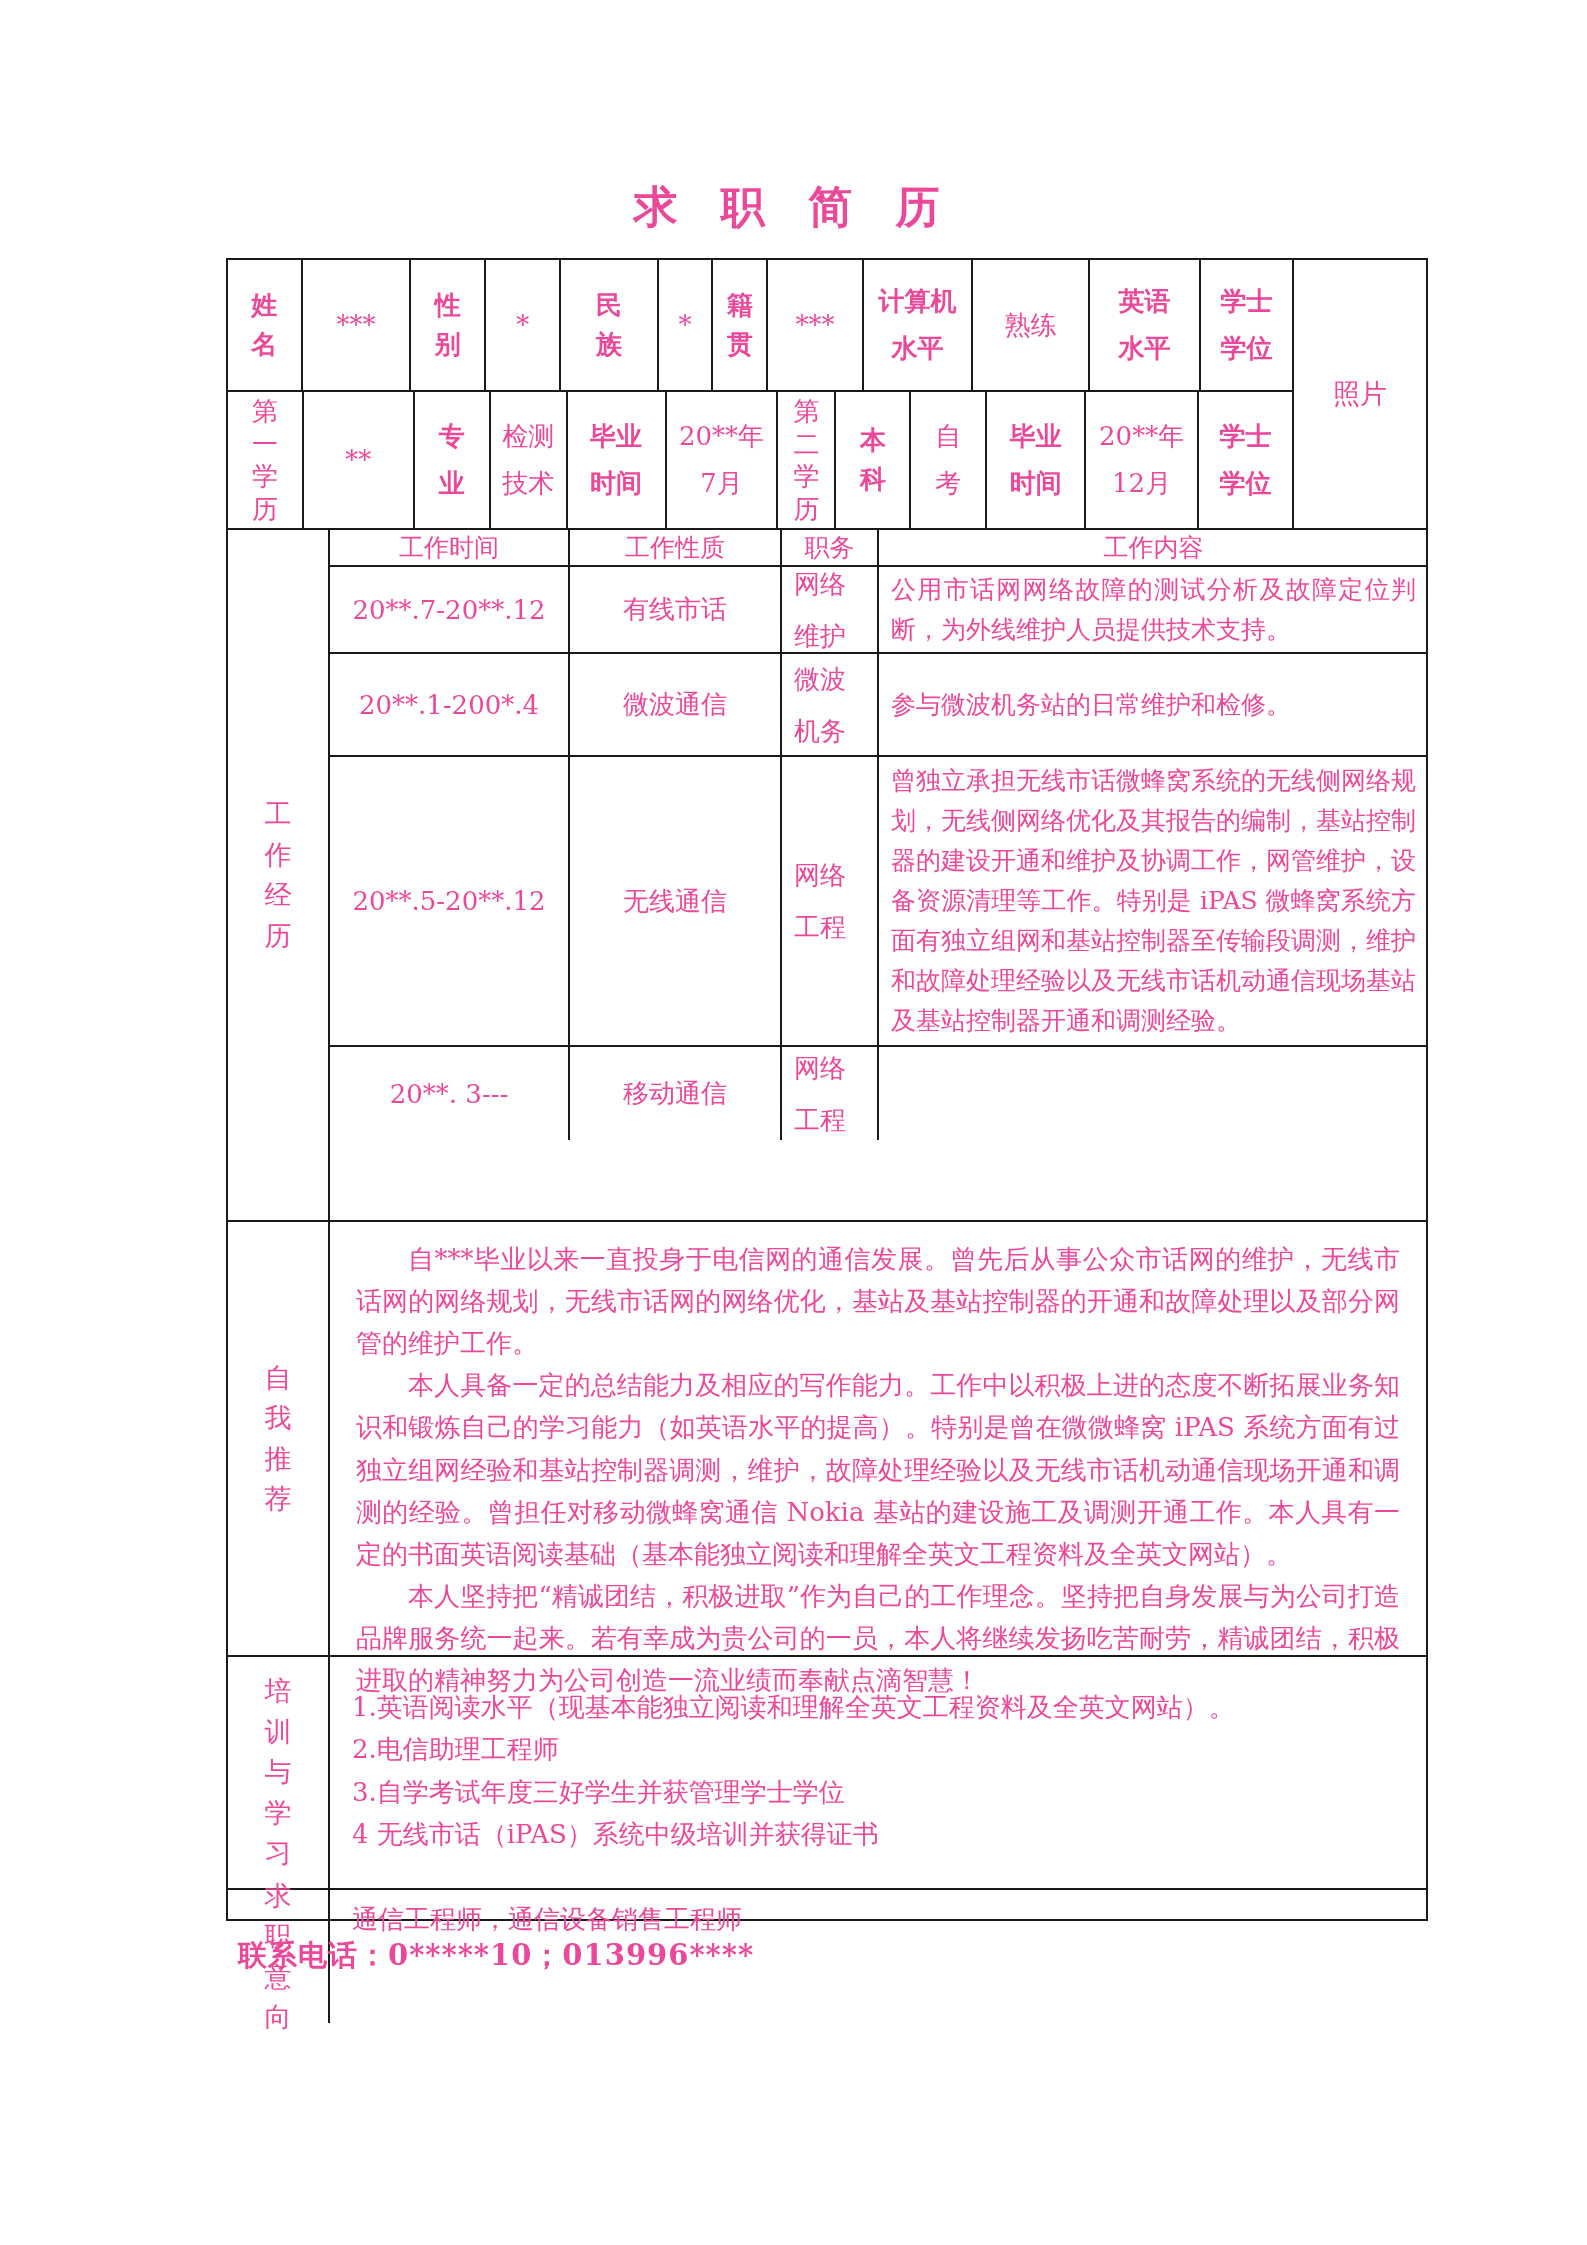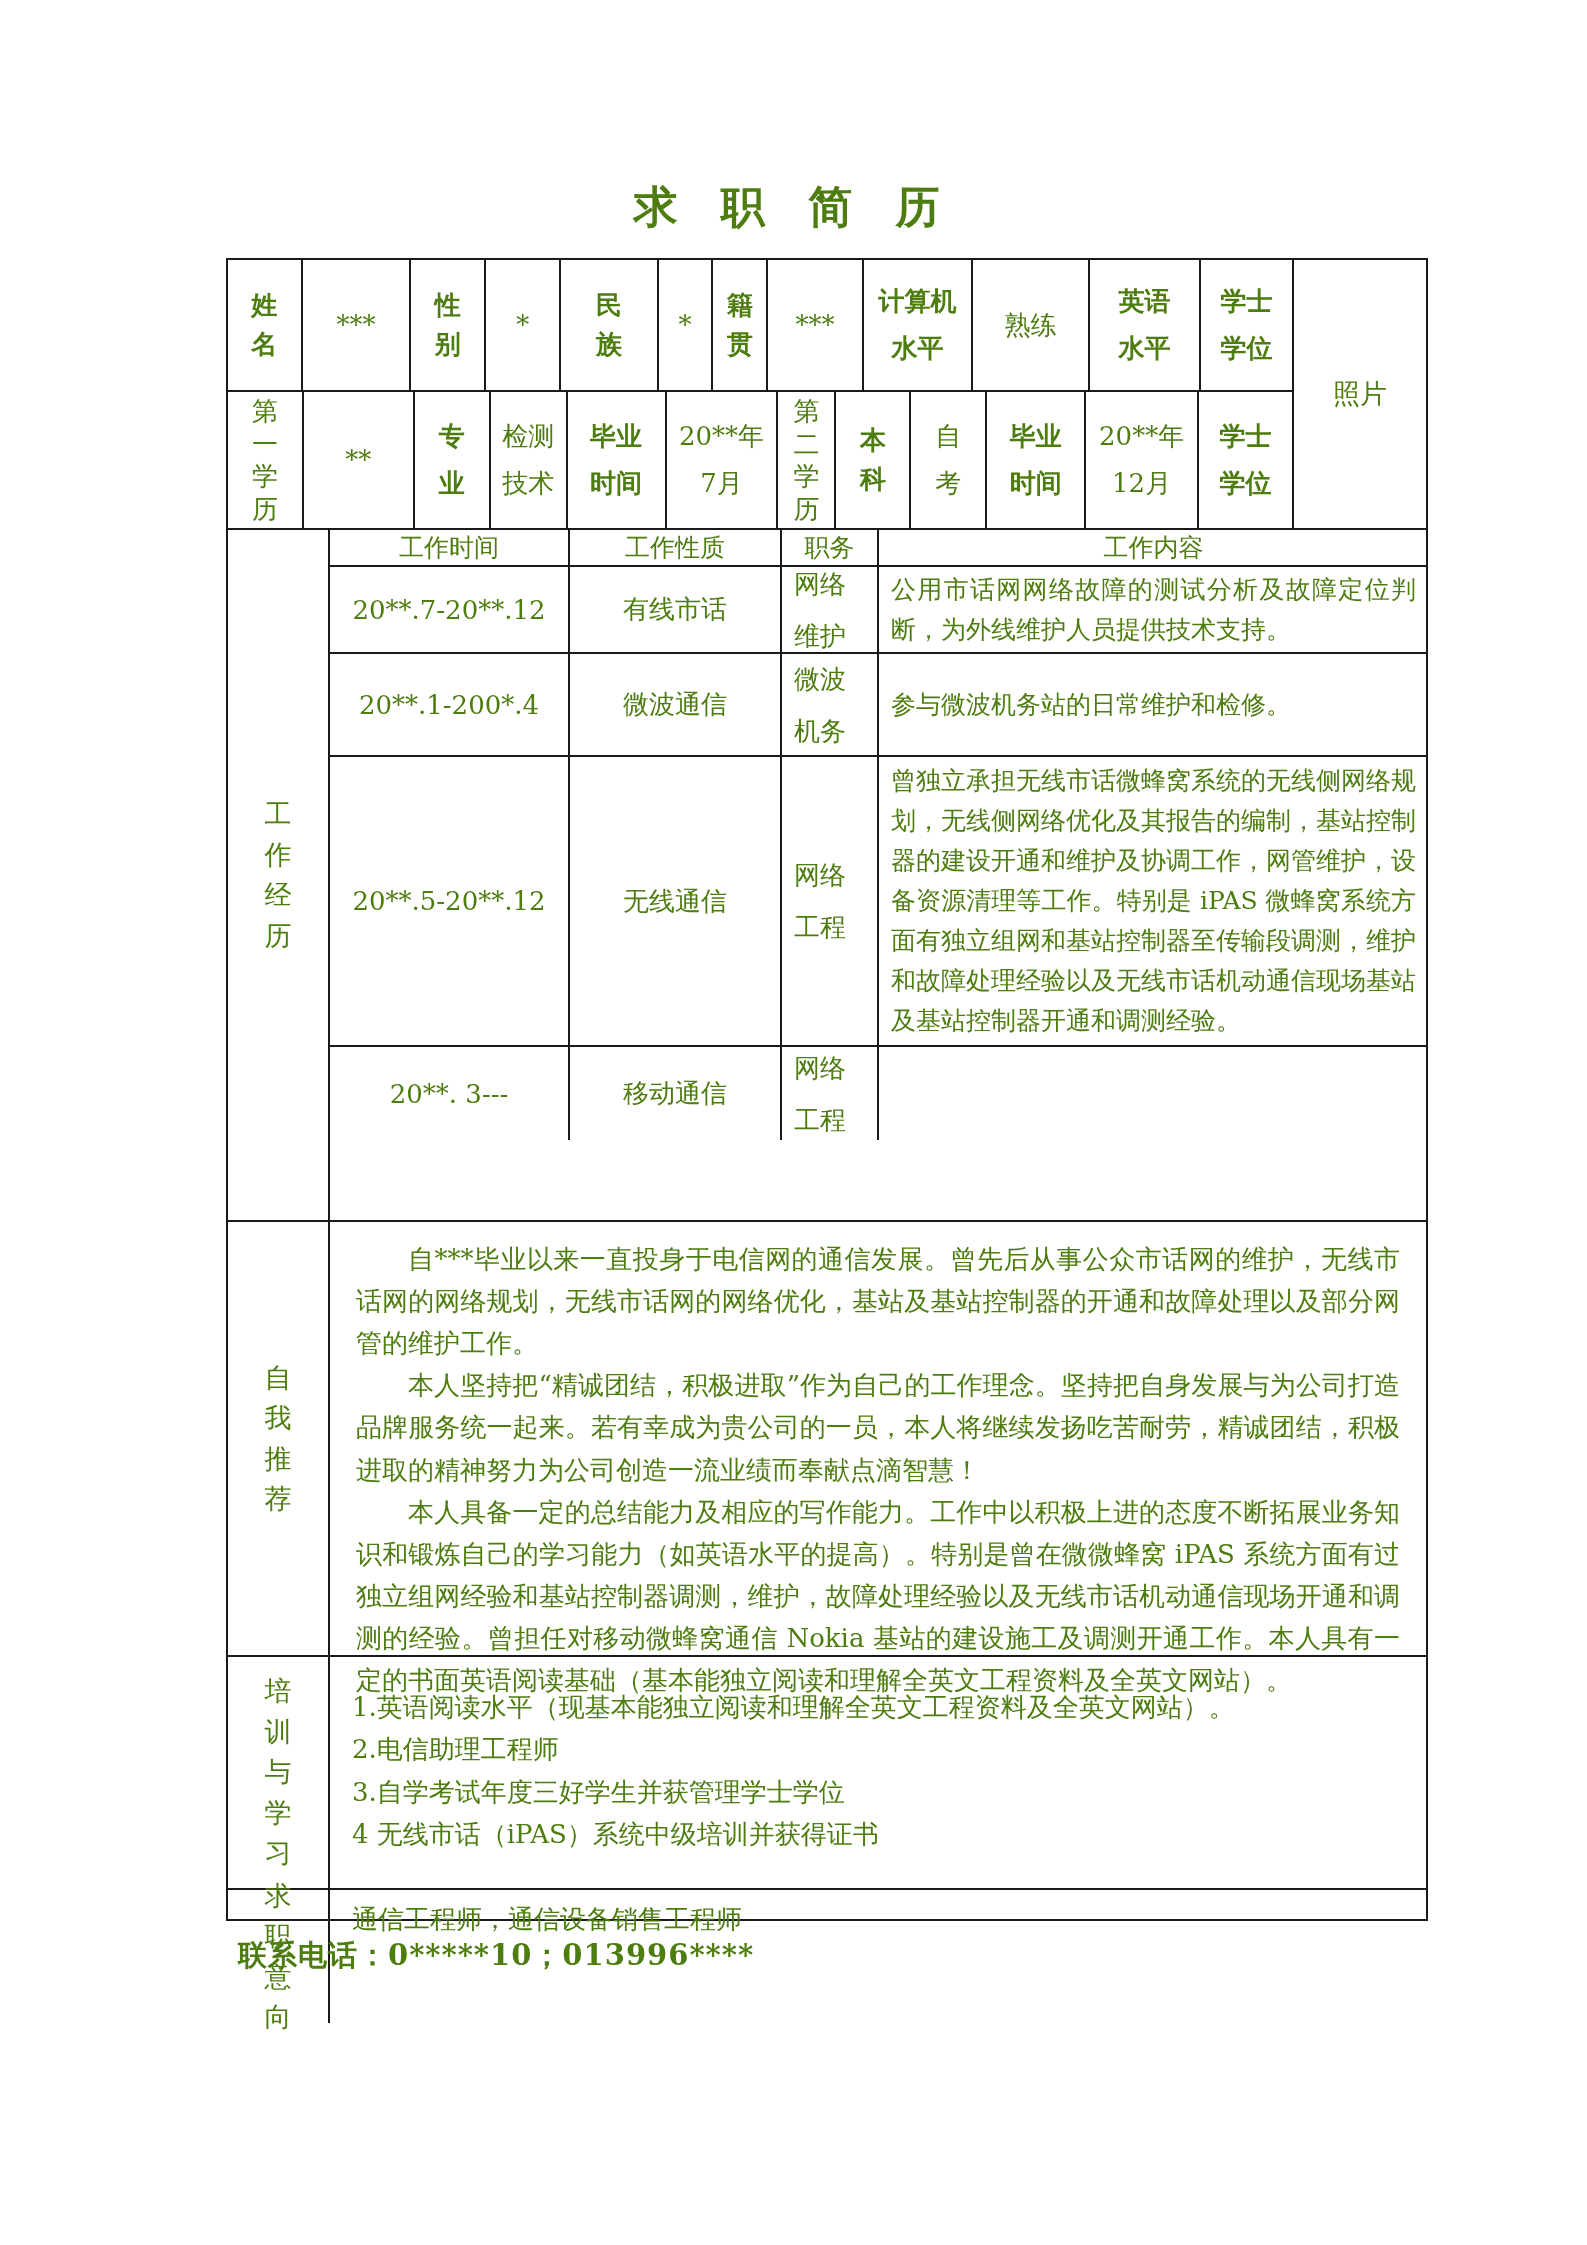--- a/index.html
+++ b/index.html
@@ -3,21 +3,21 @@
 <meta charset="utf-8">
 <style>
   * { margin:0; padding:0; box-sizing:border-box; }
   html,body { background:#888; }
   .page {
     position:relative;
     width:1587px; height:2245px;
     margin:0 auto;
     background:#ffffff;
     font-family:"DejaVu Serif","Liberation Serif",serif;
-    color:#4d7c0f;
+    color:#ec4899;
   }
   .pre { white-space:pre-line; }
   .bold { font-weight:bold; }
 
   .doc-title {
     position:absolute; top:178px; left:0; width:100%;
     text-align:center;
     font-size:44px; font-weight:bold;
     letter-spacing:14px;
   }
@@ -198,22 +198,22 @@
       </div>
     </div>
 
     <div class="sect sec-c">
       <div class="vlabel-cell pre">自
 我
 推
 荐</div>
       <div class="free-text intro-body">
         <p>自***毕业以来一直投身于电信网的通信发展。曾先后从事公众市话网的维护，无线市话网的网络规划，无线市话网的网络优化，基站及基站控制器的开通和故障处理以及部分网管的维护工作。</p>
+        <p>本人具备一定的总结能力及相应的写作能力。工作中以积极上进的态度不断拓展业务知识和锻炼自己的学习能力（如英语水平的提高）。特别是曾在微微蜂窝 iPAS 系统方面有过独立组网经验和基站控制器调测，维护，故障处理经验以及无线市话机动通信现场开通和调测的经验。曾担任对移动微蜂窝通信 Nokia 基站的建设施工及调测开通工作。本人具有一定的书面英语阅读基础（基本能独立阅读和理解全英文工程资料及全英文网站）。</p>
         <p>本人坚持把“精诚团结，积极进取”作为自己的工作理念。坚持把自身发展与为公司打造品牌服务统一起来。若有幸成为贵公司的一员，本人将继续发扬吃苦耐劳，精诚团结，积极进取的精神努力为公司创造一流业绩而奉献点滴智慧！</p>
-        <p>本人具备一定的总结能力及相应的写作能力。工作中以积极上进的态度不断拓展业务知识和锻炼自己的学习能力（如英语水平的提高）。特别是曾在微微蜂窝 iPAS 系统方面有过独立组网经验和基站控制器调测，维护，故障处理经验以及无线市话机动通信现场开通和调测的经验。曾担任对移动微蜂窝通信 Nokia 基站的建设施工及调测开通工作。本人具有一定的书面英语阅读基础（基本能独立阅读和理解全英文工程资料及全英文网站）。</p>
       </div>
     </div>
 
     <div class="sect sec-d">
       <div class="vlabel-cell pre">培
 训
 与
 学
 习</div>
       <div class="free-text train-body">

